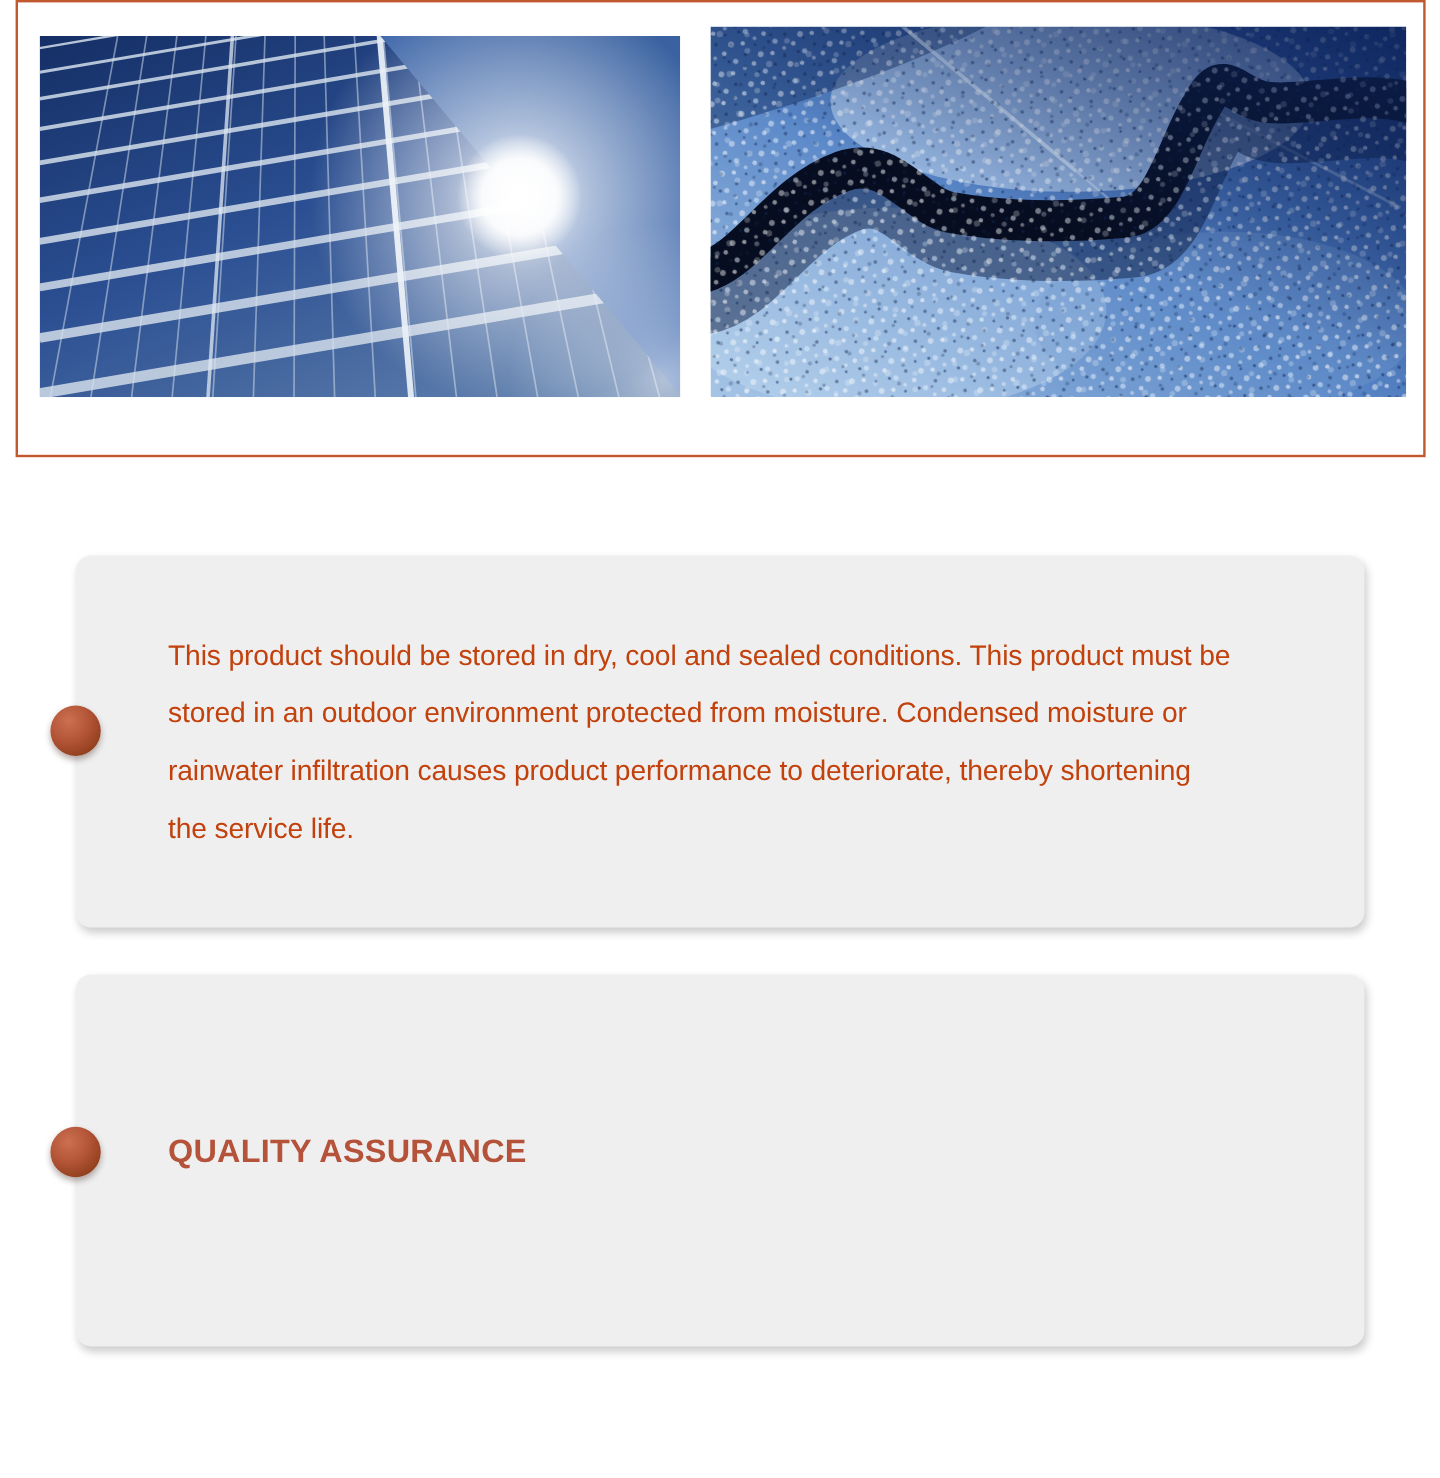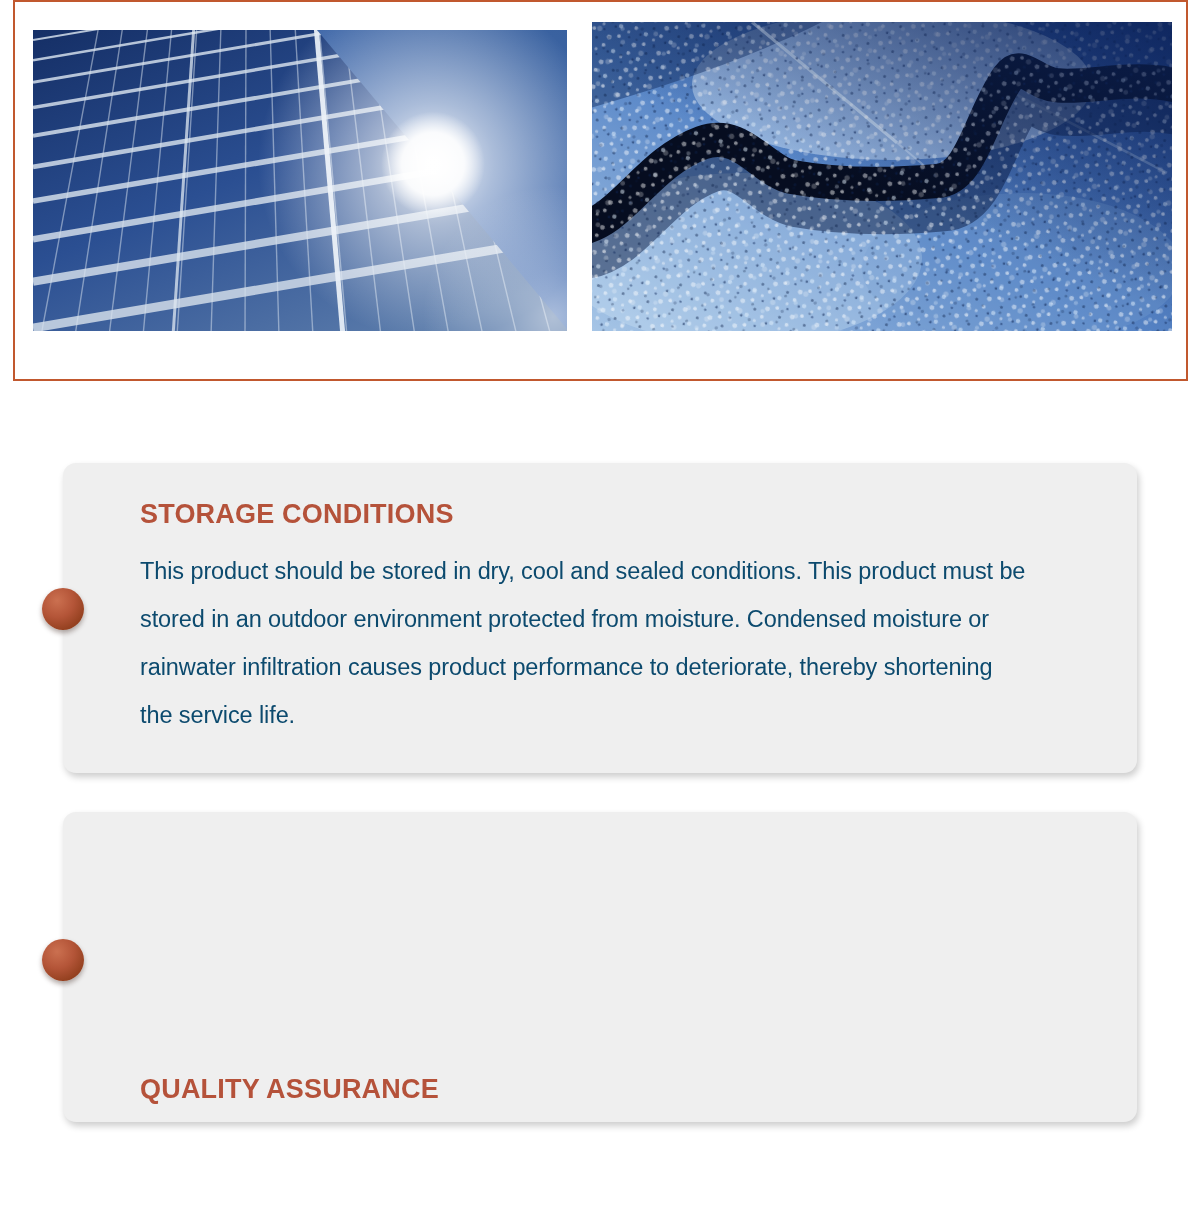--- a/index.html
+++ b/index.html
@@ -36,35 +36,35 @@
     width: 1074px; height: 310px;
     background: #efefef;
     border-radius: 13px;
     box-shadow: 2px 4px 7px rgba(0,0,0,0.20);
     display: flex;
     flex-direction: column;
     justify-content: center;
     padding: 0 28px 0 77px;
   }
   .card-storage { top: 463px; }
-  .card-quality { top: 812px; justify-content: flex-end; }
+  .card-quality { top: 812px; }
 
   .card h2 {
     font-size: 27px;
     line-height: 34px;
     font-weight: 700;
     letter-spacing: 0.2px;
     color: #b5523a;
     margin-bottom: 16px;
   }
   .card p {
     font-size: 23.5px;
     line-height: 48px;
     letter-spacing: -0.1px;
-    color: #0c4a6e;
+    color: #c2410c;
     white-space: pre-line;
   }
 
   
   .bullet {
     position: absolute;
     left: 42px;
     width: 42px; height: 42px;
     border-radius: 50%;
     background: radial-gradient(circle at 36% 30%, #cb7050 0%, #b45538 42%, #93401f 76%, #7a3115 100%);
@@ -204,21 +204,20 @@
 
       <rect width="580" height="307" fill="url(#drops1)"></rect>
       <rect width="580" height="307" fill="url(#drops2)" opacity="0.7"></rect>
 
       <rect width="580" height="307" fill="url(#cornerDark)"></rect>
     </svg>
   </div>
 </div>
 
 <section class="card card-storage">
-  <h2>STORAGE CONDITIONS</h2>
   <p>This product should be stored in dry, cool and sealed conditions. This product must be
 stored in an outdoor environment protected from moisture. Condensed moisture or
 rainwater infiltration causes product performance to deteriorate, thereby shortening
 the service life.</p>
 </section>
 <div class="bullet bullet-storage"></div>
 
 <section class="card card-quality">
   <h2>QUALITY ASSURANCE</h2>
 </section>

